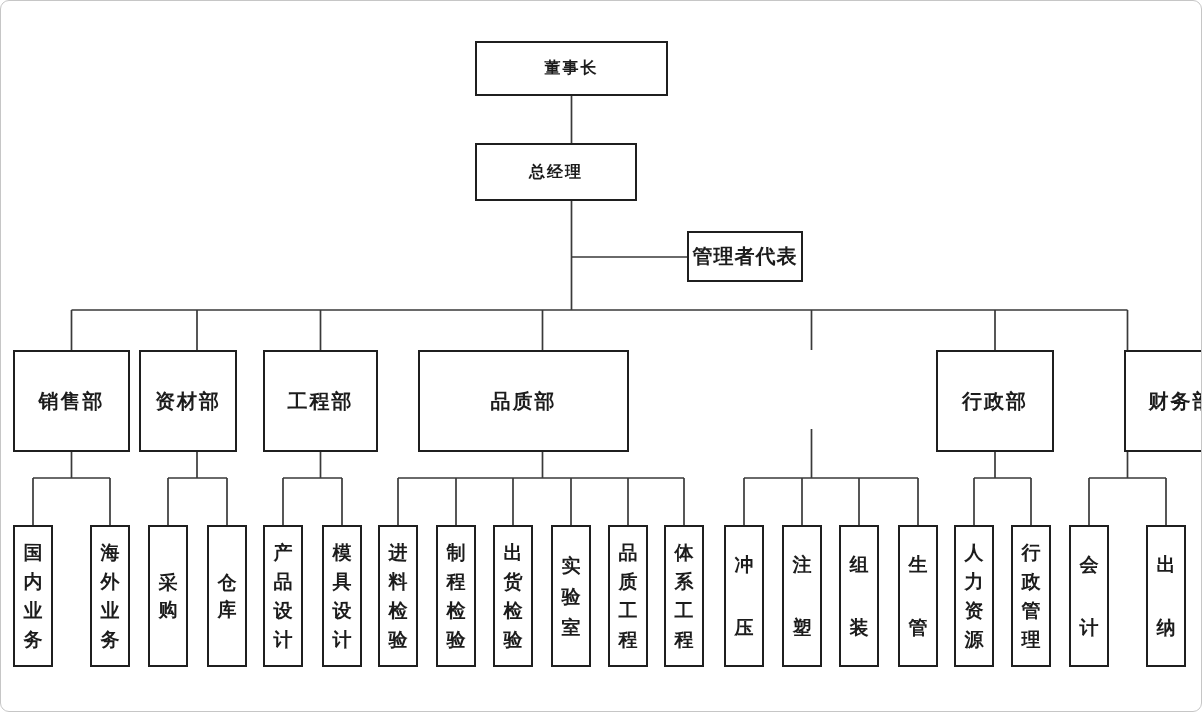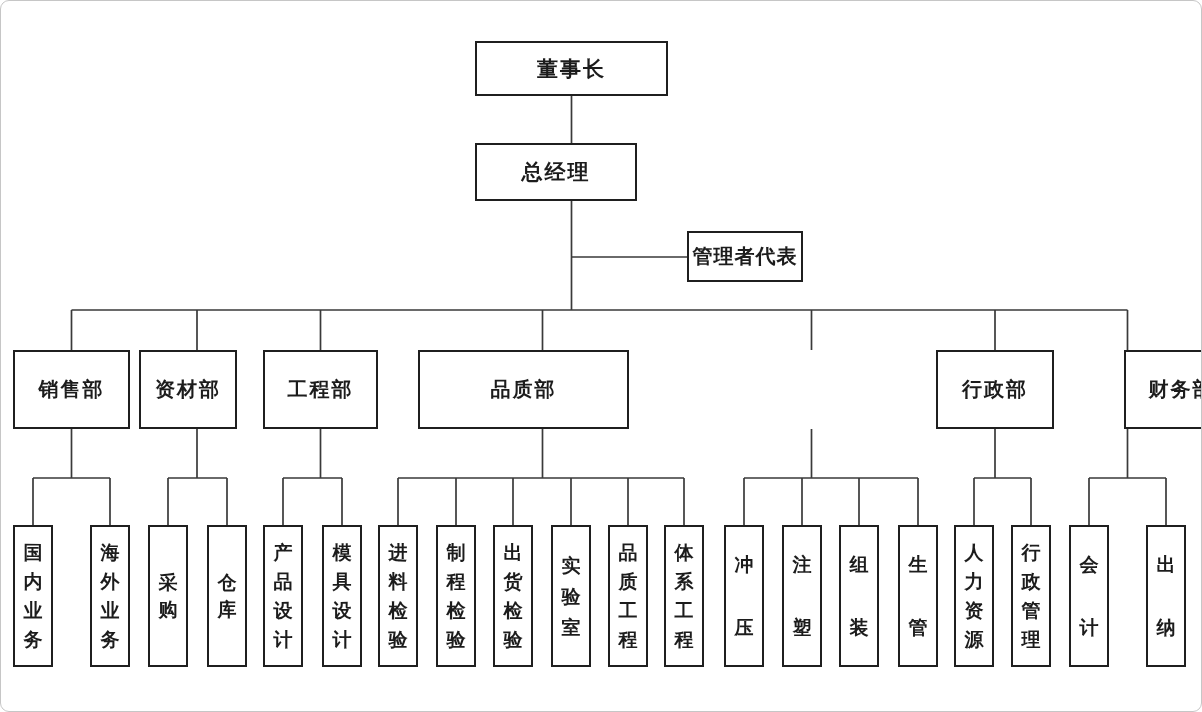--- a/index.html
+++ b/index.html
@@ -38,24 +38,24 @@
     display: flex;
     align-items: center;
     justify-content: center;
   }
   .hlabel {
     font-weight: bold;
     color: #1c1c1c;
     letter-spacing: 2px;
     white-space: nowrap;
   }
-  .top .hlabel  { font-size: 21px; }
+  .top .hlabel  { font-size: 16px; }
   .rep .hlabel  { font-size: 20px; letter-spacing: 1px; }
   .dept .hlabel { font-size: 20px; }
-  .dept { top: 350px; height: 79px; justify-content: center; }
+  .dept { top: 350px; height: 102px; justify-content: center; }
   .vbox { top: 525px; height: 142px; width: 40px; }
   .vlabel {
     display: flex;
     flex-direction: column;
     align-items: center;
     justify-content: center;
     height: 100%;
     font-weight: bold;
     color: #1c1c1c;
     font-size: 19px;

